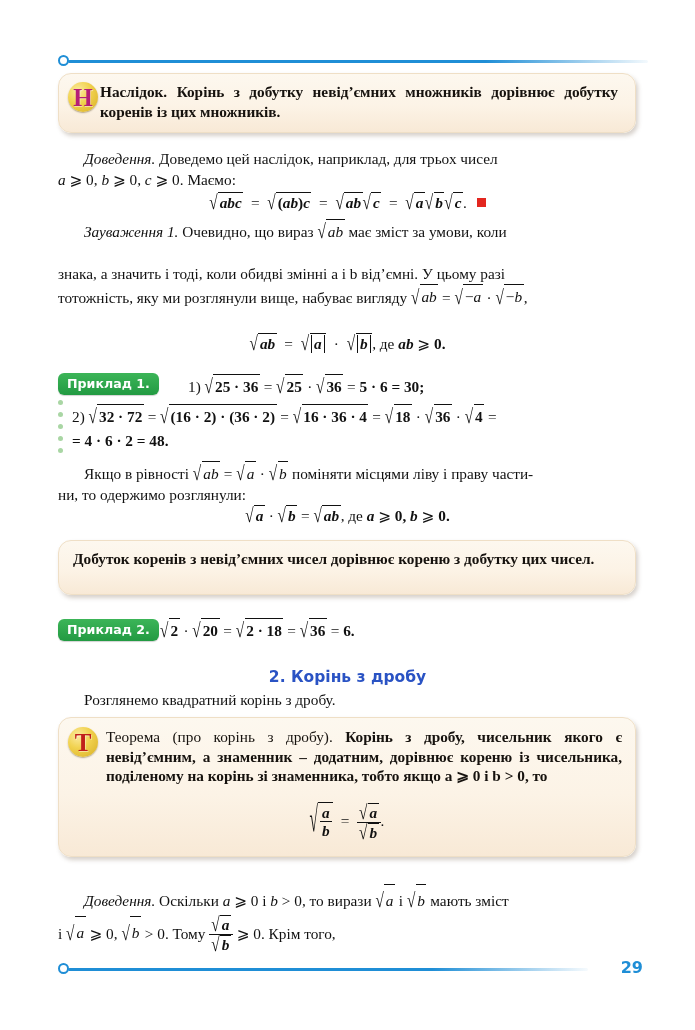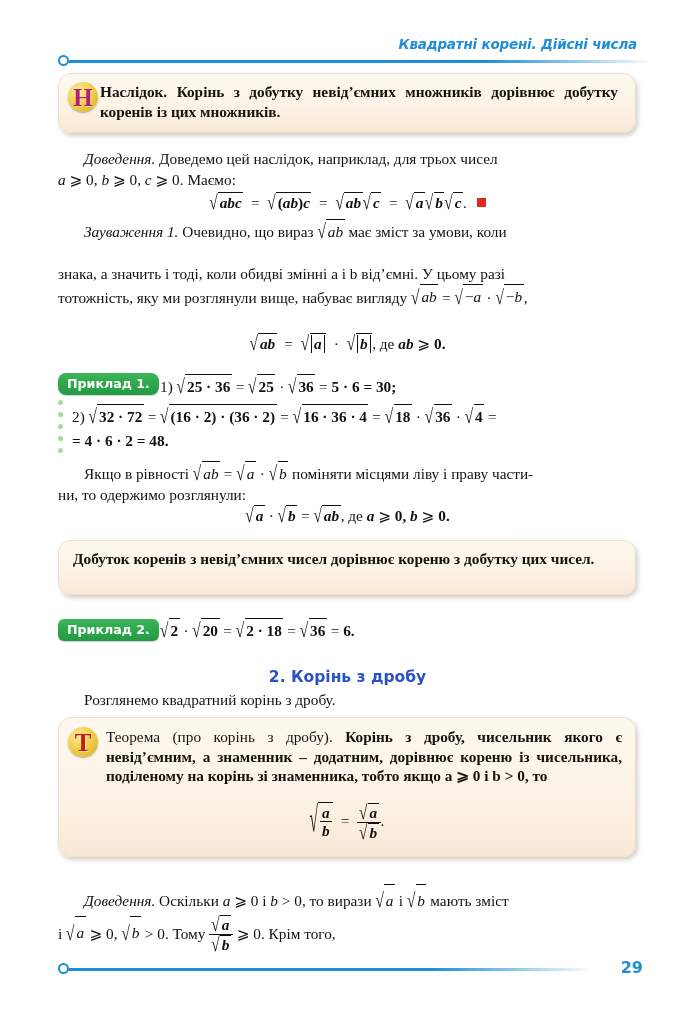--- a/index.html
+++ b/index.html
@@ -129,23 +129,20 @@
   .frac .num{display:block;padding:0 2px 0.5px 2px;}
   .frac .den{display:block;border-top:1.2px solid #111;padding:0.5px 2px 0 2px;}
   .abs{display:inline-block;border-left:1.2px solid #111;border-right:1.2px solid #111;padding:0 2px;}
   .qed{display:inline-block;width:9px;height:9px;background:#e3261f;margin-left:6px;position:relative;top:-1px;}
 </style>
 </head>
 <body>
 
 <div class="page">
 
-  <div class="runhead">
-    <div class="runhead-text">Квадратні корені. Дійсні числа</div>
-  </div>
   <div class="rule-top"></div>
   <div class="rule-dot-top"></div>
 
   <div class="cbox" style="left:58px;top:73px;width:578px;height:60px;">
     <div class="cbox-inner">
       <div class="medal mag" style="left:9px;top:8px;">
         <span>Н</span>
       </div>
       <div class="boxtxt" style="left:41px;top:8px;width:518px;">
         <span class="b">Наслідок.</span>
@@ -188,30 +185,30 @@
     <span class="m">
       <span class="sqrt"><span class="rad">√</span><span class="bar"><span class="mi b">ab</span></span></span>
       &nbsp;=&nbsp;
       <span class="sqrt"><span class="rad">√</span><span class="bar"><span class="abs"><span class="mi b">a</span></span></span></span>
       &nbsp;·&nbsp;
       <span class="sqrt"><span class="rad">√</span><span class="bar"><span class="abs"><span class="mi b">b</span></span></span></span>,
       де <span class="mi b">ab</span> ⩾ <span class="b">0.</span>
     </span>
   </div>
 
-  <div class="exbadge" style="left:58px;top:373px;border-radius:8px;">Приклад 1.</div>
+  <div class="exbadge" style="left:58px;top:373px;">Приклад 1.</div>
   <div class="dots" style="left:58px;top:400px;">
     <i></i>
       <i></i>
       <i></i>
       <i></i>
       <i></i>
   </div>
 
-  <div class="para" style="left:160px;top:374px;width:470px;">
+  <div class="para" style="left:160px;top:374px;width:470px;padding-left:28px;">
     <span class="m">1) <span class="sqrt"><span class="rad">√</span><span class="bar"><span class="b">25 · 36</span></span></span>
       = <span class="sqrt"><span class="rad">√</span><span class="bar"><span class="b">25</span></span></span> ·
       <span class="sqrt"><span class="rad">√</span><span class="bar"><span class="b">36</span></span></span>
       = <span class="b">5 · 6 = 30;</span></span>
   </div>
   <div class="para" style="left:72px;top:404px;width:560px;">
     <span class="m">2) <span class="sqrt"><span class="rad">√</span><span class="bar"><span class="b">32 · 72</span></span></span>
       = <span class="sqrt"><span class="rad">√</span><span class="bar"><span class="b">(16 · 2) · (36 · 2)</span></span></span>
       = <span class="sqrt"><span class="rad">√</span><span class="bar"><span class="b">16 · 36 · 4</span></span></span>
       = <span class="sqrt"><span class="rad">√</span><span class="bar"><span class="b">18</span></span></span> ·

